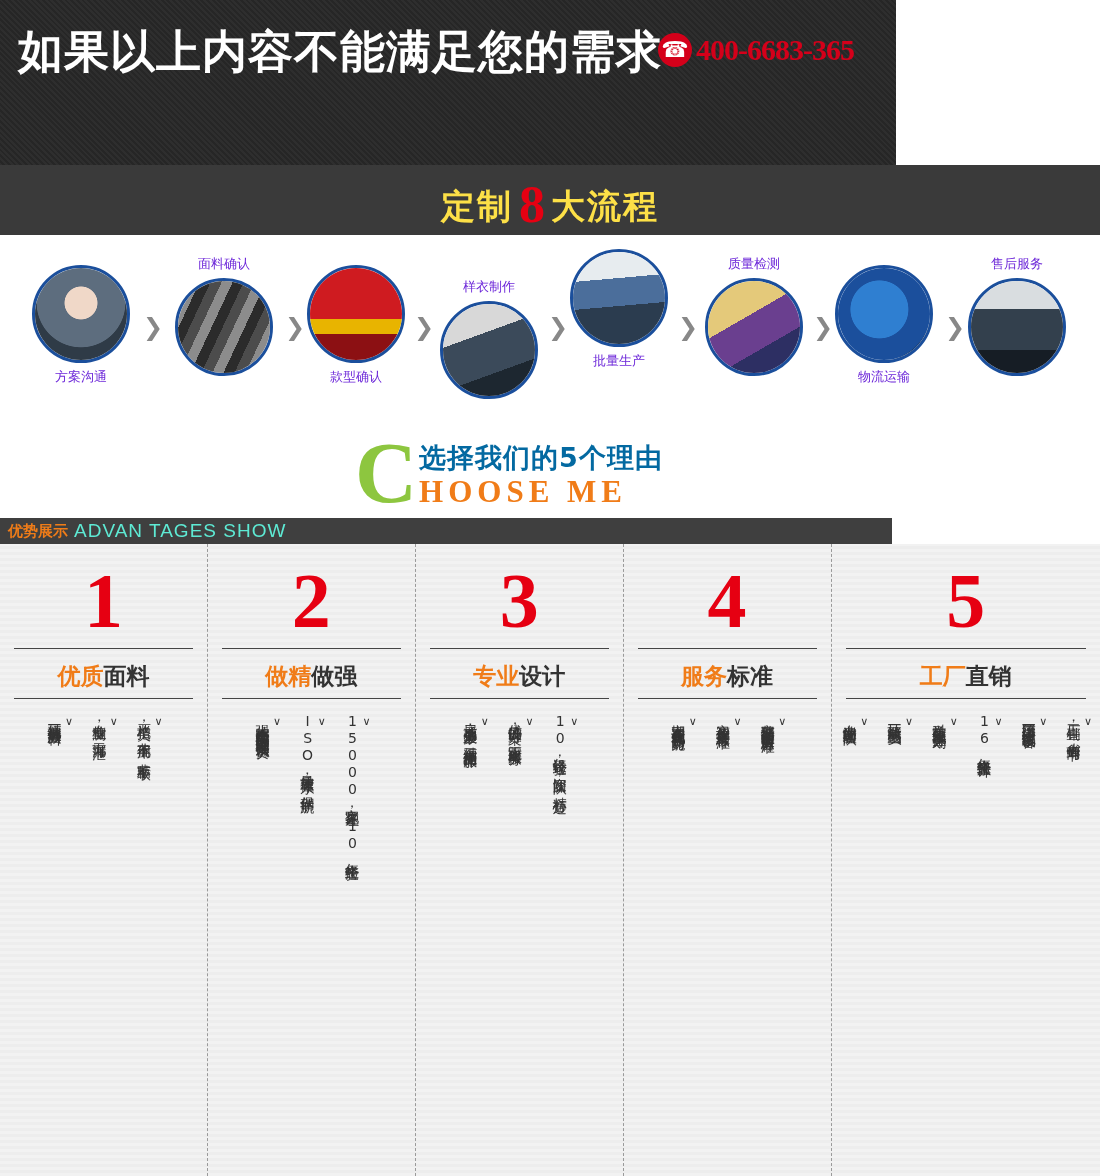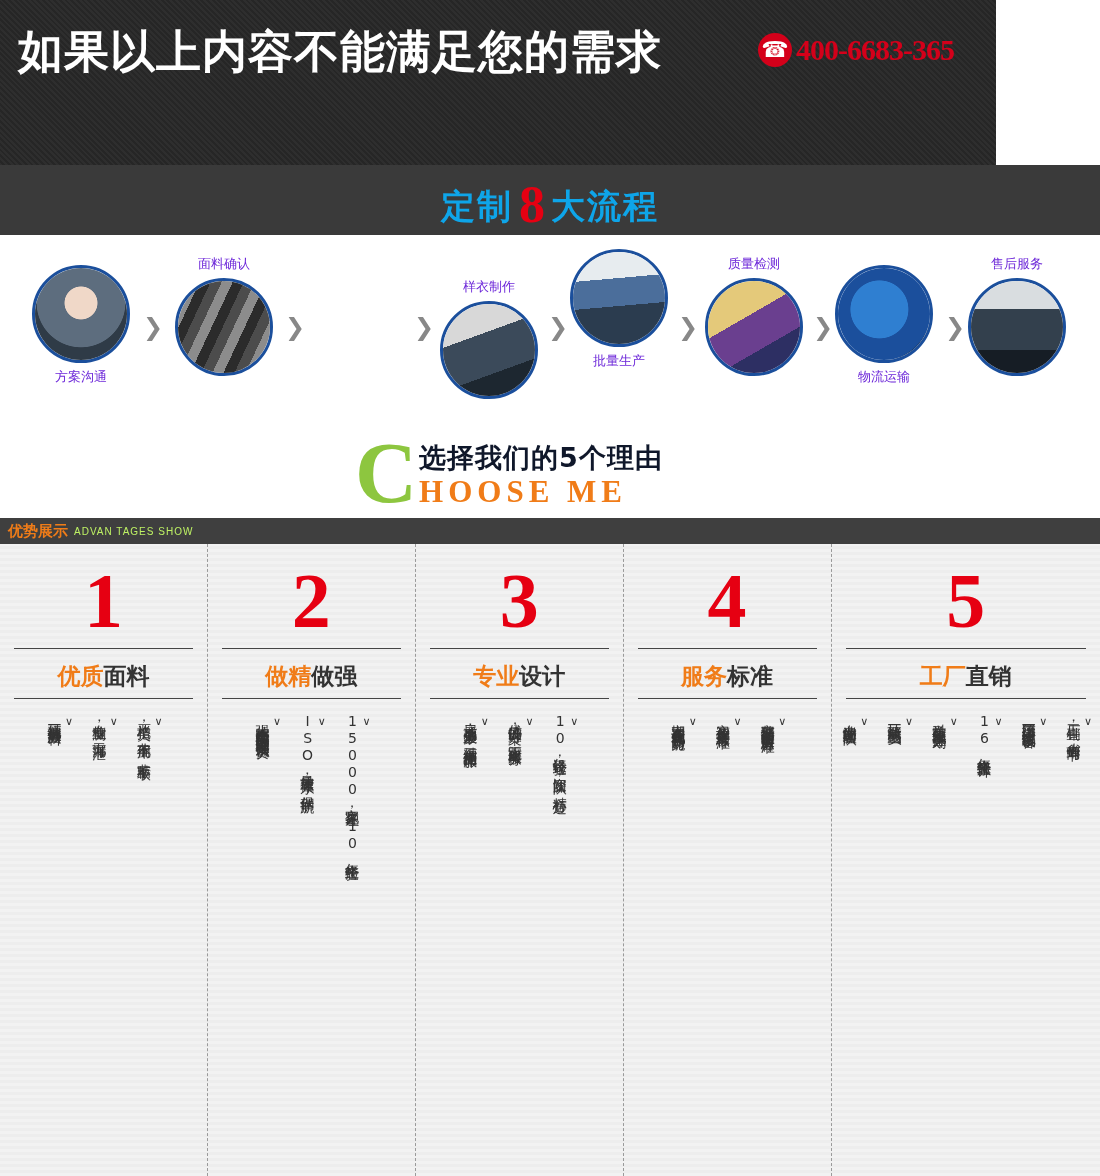--- a/index.html
+++ b/index.html
@@ -4,21 +4,21 @@
 <style>
   html,body{margin:0;padding:0;}
   body{
     width:1100px;height:1176px;
     font-family:"Liberation Sans","DejaVu Sans",sans-serif;
     background:#fff;overflow:hidden;position:relative;
   }
 
   
   .header{
-    position:relative;width:996px;height:165px;
+    position:relative;width:896px;height:165px;
     background:
       repeating-linear-gradient(45deg,#2e2e2e 0 2px,#262626 2px 4px),
       #2b2b2b;
     overflow:hidden;
   }
   .header-line1{
     position:absolute;left:18px;top:22px;
     font-size:45px;font-weight:bold;color:#ffffff;
     letter-spacing:1px;white-space:nowrap;
     font-family:"DejaVu Sans",sans-serif;
@@ -45,21 +45,21 @@
   }
 
   
   .band{
     width:1100px;height:70px;background:#3a3a3a;
     display:flex;align-items:center;justify-content:center;
     position:relative;
   }
   .band-inner{display:flex;align-items:baseline;}
   .band-txt{
-    font-size:34px;font-weight:bold;color:#0ea5e9;
+    font-size:34px;font-weight:bold;color:#fde047;
     font-family:"DejaVu Sans",sans-serif;letter-spacing:2px;
   }
   .band-num{
     font-size:52px;font-weight:bold;color:#e60012;
     font-family:"Liberation Serif",serif;margin:0 6px;
     position:relative;top:4px;
   }
 
   
   .flow{
@@ -97,35 +97,35 @@
   }
   .choose-inner{
     position:absolute;left:355px;top:4px;display:flex;align-items:flex-start;
   }
   .big-c{
     font-size:86px;line-height:78px;color:#8dc63f;font-weight:bold;
     font-family:"Liberation Serif",serif;
   }
   .choose-right{margin-left:2px;padding-top:6px;}
   .choose-cn{
-    font-size:27px;color:#0f172a;font-weight:bold;letter-spacing:1px;
+    font-size:27px;color:#0369a1;font-weight:bold;letter-spacing:1px;
     font-family:"DejaVu Sans",sans-serif;
   }
   .choose-en{
     font-size:31px;color:#f07c18;font-weight:bold;letter-spacing:5px;
     font-family:"Liberation Serif",serif;margin-top:-2px;
   }
 
   
   .advbar{
-    width:1100px;height:26px;background:#3f3f3f;
+    width:892px;height:26px;background:#3f3f3f;
     display:flex;align-items:center;padding-left:8px;box-sizing:border-box;
   }
   .adv-cn{font-size:15px;color:#f07c18;font-weight:bold;font-family:"DejaVu Sans",sans-serif;}
-  .adv-en{font-size:10px;color:#bef264;margin-left:6px;letter-spacing:1px;font-family:"Liberation Sans",sans-serif;}
+  .adv-en{font-size:19px;color:#5eead4;margin-left:6px;letter-spacing:1px;font-family:"Liberation Sans",sans-serif;}
 
   
   .cols{
     position:relative;width:1100px;height:632px;
     background:
       repeating-linear-gradient(0deg,#f2f2f2 0 3px,#ededed 3px 6px);
     display:flex;
   }
   .col{
     flex:1;position:relative;box-sizing:border-box;
@@ -192,20 +192,26 @@
   <div class="arrow" style="left:143px;top:78px;">❯</div>
 
   <div class="node up" style="left:175px;top:20px;">
     <div class="node-label">面料确认</div>
     <div class="circle">
         <div class="img ph2"></div>
       </div>
   </div>
   <div class="arrow" style="left:285px;top:78px;">❯</div>
 
+  <div class="node" style="left:307px;top:30px;">
+    <div class="circle">
+        <div class="img ph3"></div>
+      </div>
+    <div class="node-label">款型确认</div>
+  </div>
   <div class="arrow" style="left:414px;top:78px;">❯</div>
 
   <div class="node up" style="left:440px;top:20px;margin-top:23px;">
     <div class="node-label">样衣制作</div>
     <div class="circle">
         <div class="img ph4"></div>
       </div>
   </div>
   <div class="arrow" style="left:548px;top:78px;">❯</div>
 

